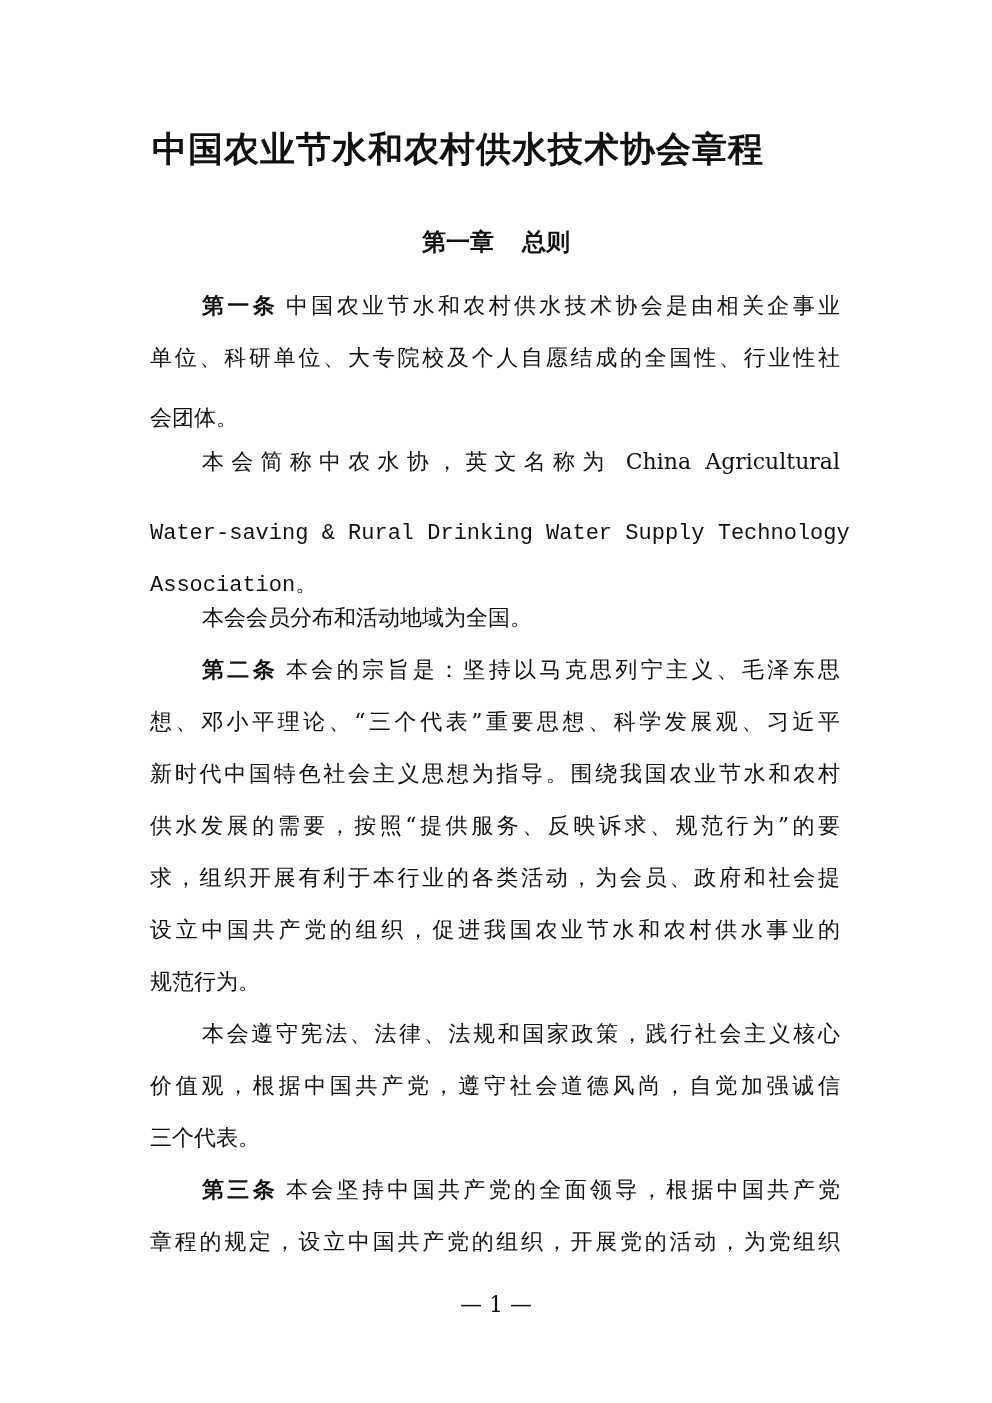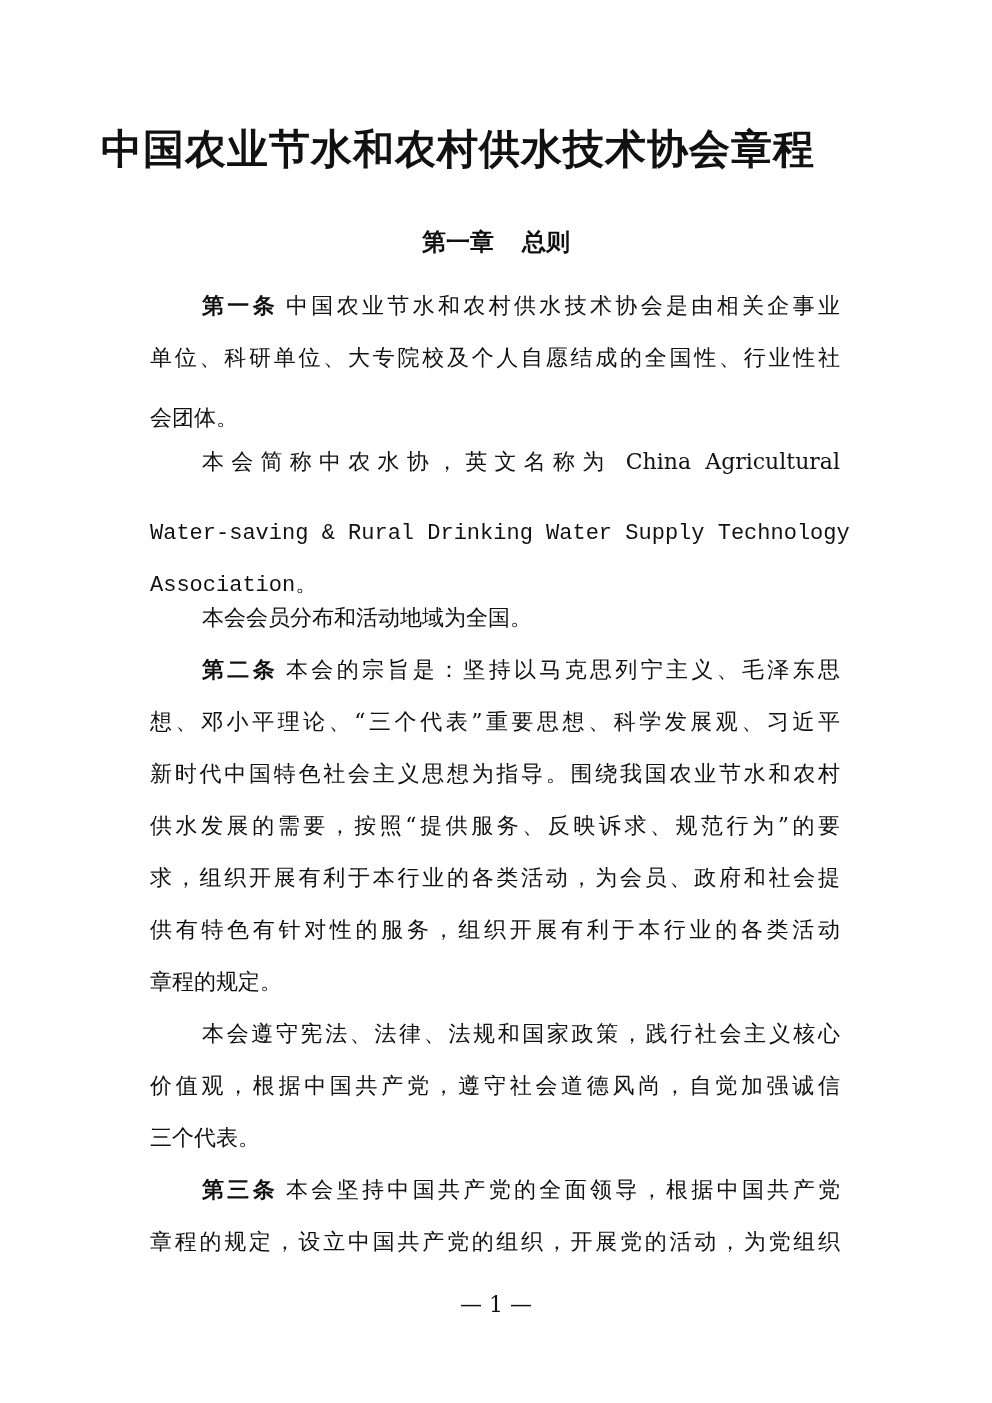--- a/index.html
+++ b/index.html
@@ -1,20 +1,20 @@
 <!DOCTYPE html>
 <html><head>
 <meta charset="utf-8">
 <style>
   html, body { margin:0; padding:0; background:#ffffff; }
   body { width:992px; height:1403px; position:relative; overflow:hidden;
          font-family:"DejaVu Serif", "Liberation Serif", serif; color:#111; }
   .title { position:absolute; left:0; width:916px; top:124px; text-align:center;
            font-family:"DejaVu Sans", "Liberation Sans", sans-serif; font-weight:bold;
-           font-size:41px; letter-spacing:1px; line-height:50px; }
+           font-size:35px; letter-spacing:1px; line-height:50px; }
   .chapter { position:absolute; left:0; width:992px; top:222px; text-align:center;
              font-family:Liberation Sans, sans-serif; font-weight:bold;
              font-size:24px; line-height:40px; }
   .chapter .gap { display:inline-block; width:28px; }
   .line { position:absolute; left:150px; width:690px; height:40px; line-height:40px;
           font-size:22px; white-space:nowrap; text-align:justify; text-align-last:justify; }
   .line.last { text-align-last:left; }
   .line.indent { left:202px; width:638px; }
   .mono { font-family:"Liberation Mono", "DejaVu Sans Mono", monospace; font-size:22px;margin-top:20px; }
   .art { font-family:"DejaVu Sans", "Liberation Sans", sans-serif; font-weight:bold; margin-right:8px; }
@@ -35,22 +35,22 @@
 <div class="line indent mono-mix" style="top:442px"><span>本会简称中农水协，英文名称为 China Agricultural</span></div>
 <div class="line mono" style="top:494px">Water-saving &amp; Rural Drinking Water Supply Technology</div>
 <div class="line last mono" style="top:546px">Association。</div>
 <div class="line indent last" style="top:598px">本会会员分布和活动地域为全国。</div>
 
 <div class="line indent" style="top:650px"><span class="art">第二条</span><span>本会的宗旨是：坚持以马克思列宁主义、毛泽东思</span></div>
 <div class="line" style="top:702px">想、邓小平理论、“三个代表”重要思想、科学发展观、习近平</div>
 <div class="line" style="top:754px">新时代中国特色社会主义思想为指导。围绕我国农业节水和农村</div>
 <div class="line" style="top:806px">供水发展的需要，按照“提供服务、反映诉求、规范行为”的要</div>
 <div class="line" style="top:858px">求，组织开展有利于本行业的各类活动，为会员、政府和社会提</div>
-<div class="line" style="top:910px">供有特色有针对性的服务，组织开展有利于本行业的各类活动</div>
-<div class="line last" style="top:962px">章程的规定。</div>
+<div class="line" style="top:910px">设立中国共产党的组织，促进我国农业节水和农村供水事业的</div>
+<div class="line last" style="top:962px">规范行为。</div>
 
 <div class="line indent" style="top:1014px">本会遵守宪法、法律、法规和国家政策，践行社会主义核心</div>
 <div class="line" style="top:1066px">价值观，根据中国共产党，遵守社会道德风尚，自觉加强诚信</div>
 <div class="line last" style="top:1118px">三个代表。</div>
 
 <div class="line indent" style="top:1170px"><span class="art">第三条</span><span>本会坚持中国共产党的全面领导，根据中国共产党</span></div>
 <div class="line" style="top:1222px">章程的规定，设立中国共产党的组织，开展党的活动，为党组织</div>
 
 <div class="pagenum">— 1 —</div>
 

